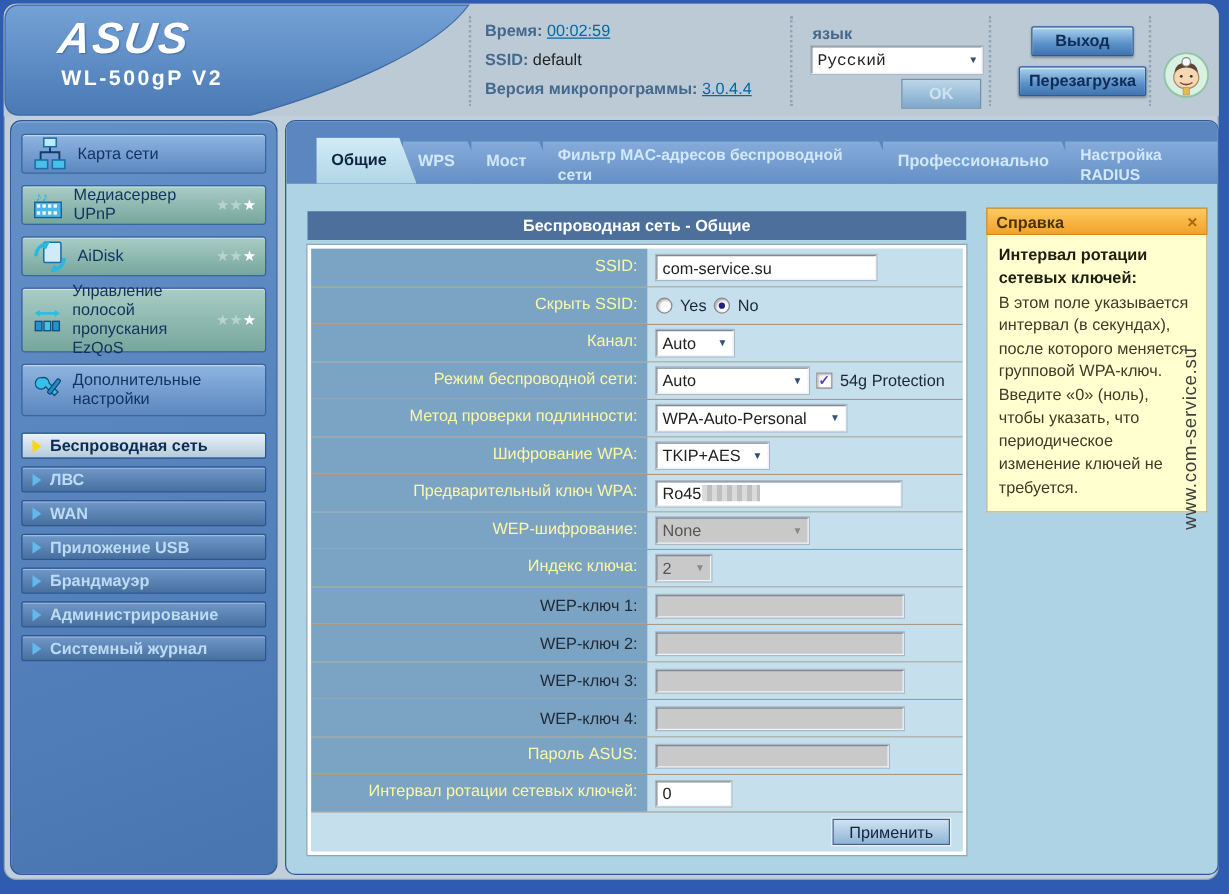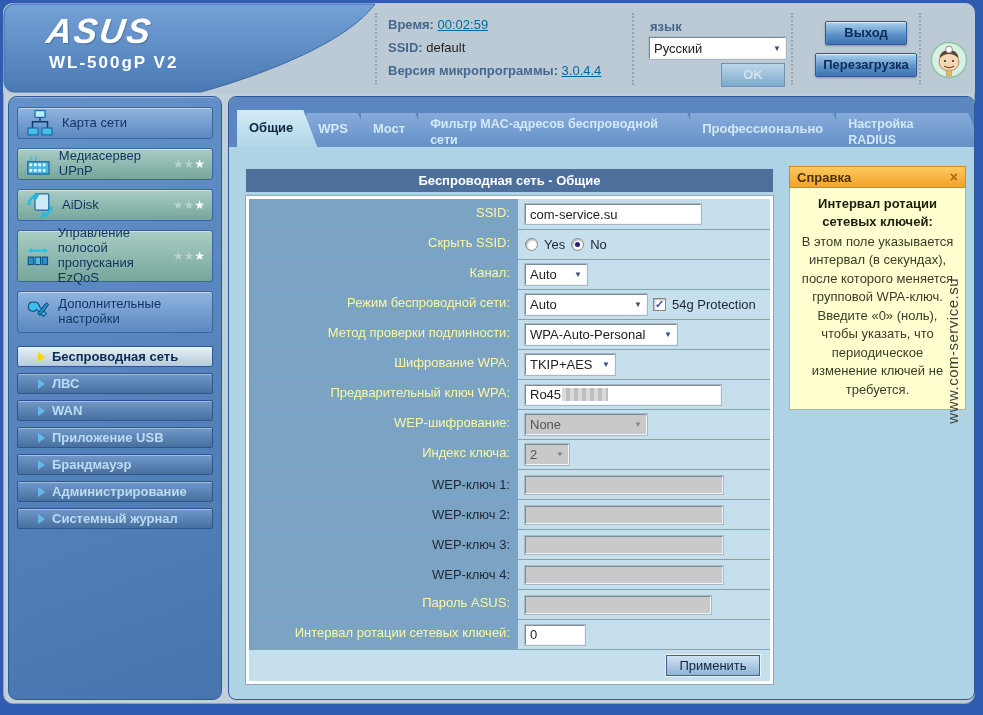--- a/index.html
+++ b/index.html
@@ -14,47 +14,47 @@
   .model { position:absolute; left:46px; top:50px; font-size:17px; font-weight:bold; letter-spacing:2px; color:#ffffff; }
   .vdot { position:absolute; top:10px; height:72px; border-left:2px dotted #90a6b8; }
   .inforow { position:absolute; left:385px; font-size:13px; color:#222; white-space:nowrap; }
   .inforow b { color:#44688e; }
   .hlink { color:#0369a1; text-decoration:underline; cursor:pointer; }
   .langlabel { position:absolute; left:647px; top:16px; font-size:13px; font-weight:bold; color:#44688e; }
   .fsel { display:flex; align-items:center; background:#fff; border:1px solid; border-color:#7e8a94 #eef4f8 #eef4f8 #7e8a94; box-shadow:0 0 0 1px #a8b8c4; font-size:13px; color:#222; padding:0 4px; cursor:pointer; }
   .fsel .arr { margin-left:auto; font-size:8px; color:#33507a; }
   .fsel.disabled { background:#c9c9c9; color:#555; cursor:default; }
   .fsel.disabled .arr { color:#8a8a8a; }
-  #lang-select { position:absolute; left:646px; top:34px; width:137px; height:22px; }
+  #lang-select { position:absolute; left:646px; top:34px; width:137px; height:22px;font-family:Liberation Mono, monospace; }
   #ok-btn { position:absolute; left:718px; top:60px; width:64px; height:24px; background:linear-gradient(#bcd6e8,#7fa9cc); border:1px solid #6e93b0; color:#cfe2ee; font-weight:bold; font-size:13px; text-align:center; line-height:22px; }
   .pill { position:absolute; border-radius:2px; background:linear-gradient(#a9d2ee,#5a90c8 60%,#3f74ae); border:1px solid #2c5b96; box-shadow:0 1px 2px rgba(0,0,0,.3), inset 0 1px 1px rgba(255,255,255,.65); color:#0e2c56; font-weight:bold; font-size:13px; text-align:center; cursor:pointer; }
   #logout-btn { left:822px; top:18px; width:82px; height:24px; line-height:22px; }
   #reboot-btn { left:812px; top:50px; width:102px; height:24px; line-height:22px; }
   #mascot { position:absolute; left:927px; top:38px; cursor:pointer; }
 
   
   #sidebar { position:absolute; left:8px; top:96px; width:214px; height:604px; border-radius:9px; background:linear-gradient(160deg,#6591c9,#4875b0); border:1px solid #2f5a98; box-shadow:inset 0 1px 0 rgba(255,255,255,.3); padding:10px 8px; }
   .bigitem { display:flex; align-items:center; gap:7px; padding:0 7px; margin-bottom:9px; border-radius:3px; border:1px solid #39669c; box-shadow:inset 0 1px 0 rgba(255,255,255,.45); color:#11335f; font-size:13px; cursor:pointer; }
   .bigitem.blue  { background:linear-gradient(#8fb4e0,#5c88c0); }
   .bigitem.green { background:linear-gradient(#a9cdc5,#76a69c); }
   .bigitem .lab { line-height:1.15; }
   .bigitem .stars { margin-left:auto; white-space:nowrap; font-size:12px; }
   .stars .dim { color:#b9d2cd; } .stars .bright { color:#ffffff; }
-  .subitem { height:21px; display:flex; align-items:center; gap:7px; padding:0 20px; margin-bottom:6px; border-radius:2px; background:linear-gradient(#7099ca,#47709f); border:1px solid #2d5590; box-shadow:inset 0 1px 0 rgba(255,255,255,.35); color:#bcdcf4; font-size:13px; font-weight:bold; cursor:pointer; }
+  .subitem { height:21px; display:flex; align-items:center; gap:7px; padding:0 8px; margin-bottom:6px; border-radius:2px; background:linear-gradient(#7099ca,#47709f); border:1px solid #2d5590; box-shadow:inset 0 1px 0 rgba(255,255,255,.35); color:#bcdcf4; font-size:13px; font-weight:bold; cursor:pointer; }
   .subitem .tri { width:0; height:0; border-left:7px solid #63b8ec; border-top:5px solid transparent; border-bottom:5px solid transparent; }
   .subitem.active { background:linear-gradient(#e9f1f6,#b4cbda); color:#0d2b55; }
   .subitem.active .tri { border-left-color:#ffd400; }
   #submenu { margin-top:13px; }
 
   
   #main { position:absolute; left:228px; top:96px; width:747px; height:604px; border-radius:8px; background:#aed3e4; border:1px solid #2f5a98; overflow:hidden; }
   #topbar { position:absolute; left:0; top:0; width:100%; height:50px; background:#5b86c0; }
   #tabrow { position:absolute; left:8px; bottom:0; display:flex; align-items:flex-end; }
   .tab { position:relative; height:34px; margin-left:-11px; padding:0 24px 0 12px; clip-path:polygon(0 0, calc(100% - 14px) 0, 100% 100%, 0 100%); background:linear-gradient(#86abda,#6490c7); color:#d2e8f6; font-weight:bold; font-size:13px; line-height:32px; white-space:nowrap; cursor:pointer; }
-  .tab.first { margin-left:0; }
+  .tab.first { margin-left:16px; }
   .tab.multi { font-size:12.5px; line-height:1.28; padding-top:3px; white-space:normal; }
   .tab.active { height:37px; background:linear-gradient(#d2ebf6,#b0d6e7); color:#10233f; line-height:35px; }
 
   #form-title { position:absolute; left:17px; top:72px; width:527px; height:23px; background:#4c6f9b; color:#ffffff; font-weight:bold; font-size:13px; text-align:center; line-height:23px; }
   #ftable { position:absolute; left:17px; top:99px; width:527px; border:3px solid #ffffff; box-shadow:0 0 0 1px #93a7b5; }
   .row { height:30px; display:flex; border-top:1px solid #a79a85; }
   .row:first-child { border-top:none; }
   .lblc { width:269px; background:#7ba3c3; display:flex; justify-content:flex-end; align-items:center; padding-right:8px; text-align:right; }
   .ctlc { flex:1; background:#c6dfec; display:flex; align-items:center; padding-left:7px; gap:6px; }
   .flink { font-size:13px; color:#faf7a6; border-bottom:1px dashed #7aa0d8; padding-bottom:1px; cursor:pointer; line-height:1.15; }
@@ -63,21 +63,21 @@
   .tin:disabled, .tin.disabled { background:#c9c9c9; }
   .rd { width:13px; height:13px; border-radius:50%; background:#fdfdfd; border:1px solid #888; box-shadow:inset 1px 1px 2px rgba(0,0,0,.35); display:inline-block; position:relative; cursor:pointer; }
   .rd.on::after { content:""; position:absolute; left:3px; top:3px; width:5px; height:5px; border-radius:50%; background:#20208a; }
   .cbx { width:13px; height:13px; background:#fff; border:1px solid #888; box-shadow:inset 1px 1px 2px rgba(0,0,0,.3); display:flex; align-items:center; justify-content:center; font-size:11px; color:#4646b4; font-weight:bold; cursor:pointer; }
   .optlab { font-size:13px; color:#1c2636; }
   .redact { display:inline-block; width:46px; height:13px; margin-left:1px; background:repeating-linear-gradient(90deg,#dadada 0 4px,#bfbfbf 4px 8px); filter:blur(.6px); }
   #ffooter { height:32px; background:#c6dfec; border-top:1px solid #a79a85; display:flex; justify-content:flex-end; align-items:center; padding-right:10px; }
   #apply-btn { width:94px; height:21px; background:linear-gradient(#cfe3f2,#8fb4d6); border:1px solid #45618a; box-shadow:0 0 0 1px #e8f2f8; color:#14233c; font-weight:normal; font-size:13px; font-family:"Liberation Sans",sans-serif; cursor:pointer; }
 
   
-  #help { position:absolute; left:789px; top:166px; width:177px;text-align:center; }
+  #help { position:absolute; left:789px; top:166px; width:177px; }
   #help-h { height:22px; background:linear-gradient(#fdc95e,#f2a32a); border:1px solid #cf8a1e; display:flex; align-items:center; padding:0 7px; color:#4c3300; font-weight:bold; font-size:13px; }
   #help-x { margin-left:auto; color:#a8690e; font-weight:bold; font-size:14px; cursor:pointer; }
   #help-b { background:#ffffcf; border:1px solid #b9b193; border-top:none; padding:7px 9px 10px; font-size:13px; line-height:1.42; color:#3c3c28; }
   #help-topic { font-weight:bold; color:#1d1d10; margin-bottom:1px; }
 
   .wm { position:absolute; left:944px; top:278px; writing-mode:vertical-rl; transform:rotate(180deg); font-size:15px; color:#3f3f3f; letter-spacing:.5px; z-index:5; }
 </style>
 </head>
 <body>
 

